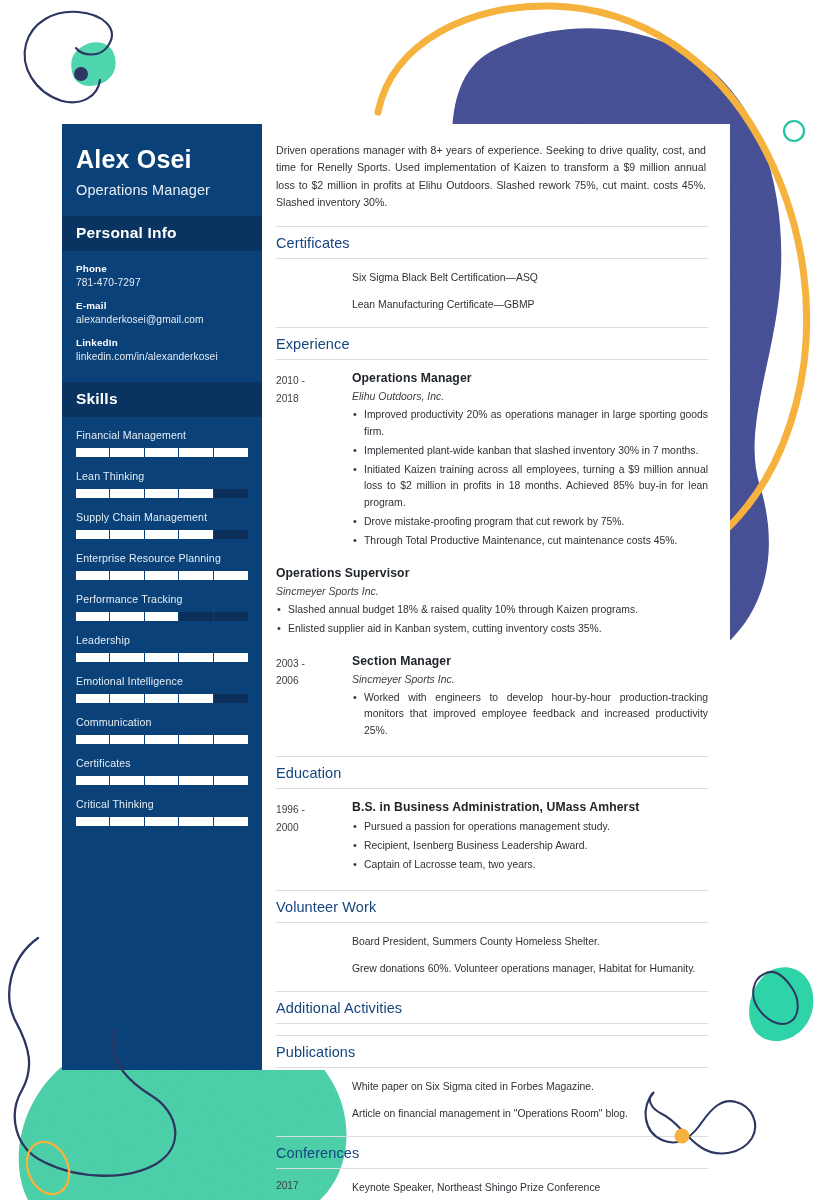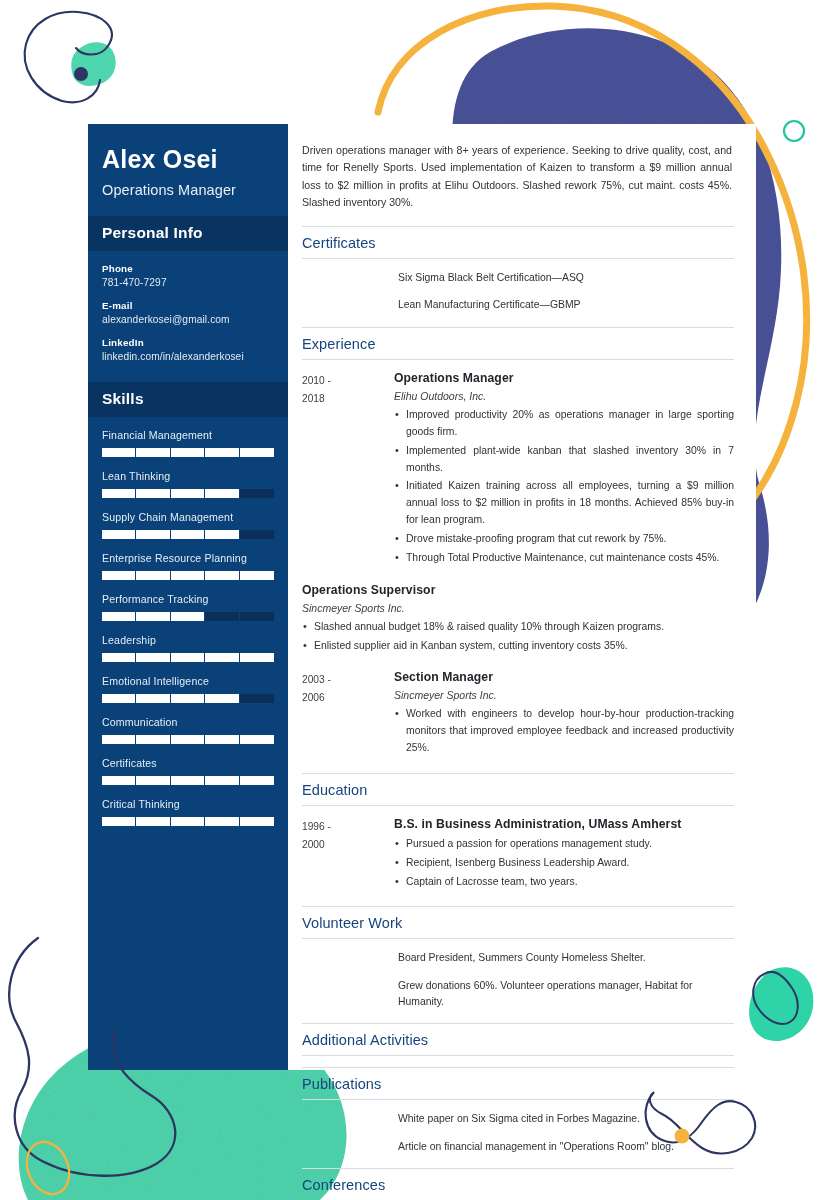--- a/index.html
+++ b/index.html
@@ -14,21 +14,21 @@
   
   #decor-back, #decor-front {
     position: absolute; left: 0; top: 0; width: 824px; height: 1200px;
     pointer-events: none;
   }
   #decor-back { z-index: 1; }
   #decor-front { z-index: 5; }
 
   
   #resume-card {
-    position: absolute; left: 88px; top: 124px;
+    position: absolute; left: 62px; top: 124px;
     width: 668px; height: 946px;
     background: #ffffff;
     z-index: 3;
     display: flex;
   }
 
   
   #sidebar {
     width: 200px; flex: 0 0 200px;
     background: #0a4178;
@@ -100,21 +100,21 @@
   .sec { margin-bottom: 2px; }
   .sec-head {
     font-size: 14.5px; font-weight: normal; color: #15447e;
     border-top: 1px solid #d9dde1;
     border-bottom: 1px solid #d9dde1;
     padding: 8px 0 7px 0;
     letter-spacing: .1px;
   }
   .sec-body { padding: 11px 0 12px 0; }
 
-  .row { display: flex; margin-bottom: 14px; gap: 16px; }
+  .row { display: flex; margin-bottom: 14px; }
   .row:last-child { margin-bottom: 0; }
   .row-date {
     flex: 0 0 76px; font-size: 10.2px; color: #3c4045;
     line-height: 1.75; padding-top: 1px;
   }
   .row-date span { display: block; }
   .row-main { flex: 1 1 auto; }
   .row-title {
     font-size: 12.2px; font-weight: bold; color: #21262b;
     margin-bottom: 5px; letter-spacing: .1px;
@@ -127,21 +127,21 @@
   ul.bullets li {
     position: relative; padding-left: 12px;
     font-size: 10.4px; line-height: 1.62; color: #2e3236;
     margin-bottom: 2px; text-align: justify;
   }
   ul.bullets li::before {
     content: "•"; position: absolute; left: 1px; top: -1px;
     color: #2e3236; font-size: 11px;
   }
 
-  .plain-row { display: flex; margin-bottom: 12px; gap: 20px; }
+  .plain-row { display: flex; margin-bottom: 12px; }
   .plain-row:last-child { margin-bottom: 0; }
   .plain-date { flex: 0 0 76px; font-size: 10.2px; color: #3c4045; }
   .plain-text { flex: 1 1 auto; font-size: 10.4px; color: #2e3236; line-height: 1.5; }
 
   .sec-body.empty { padding: 5px 0 4px 0; }
 </style>
 </head>
 <body>
 
 <div id="stage">

